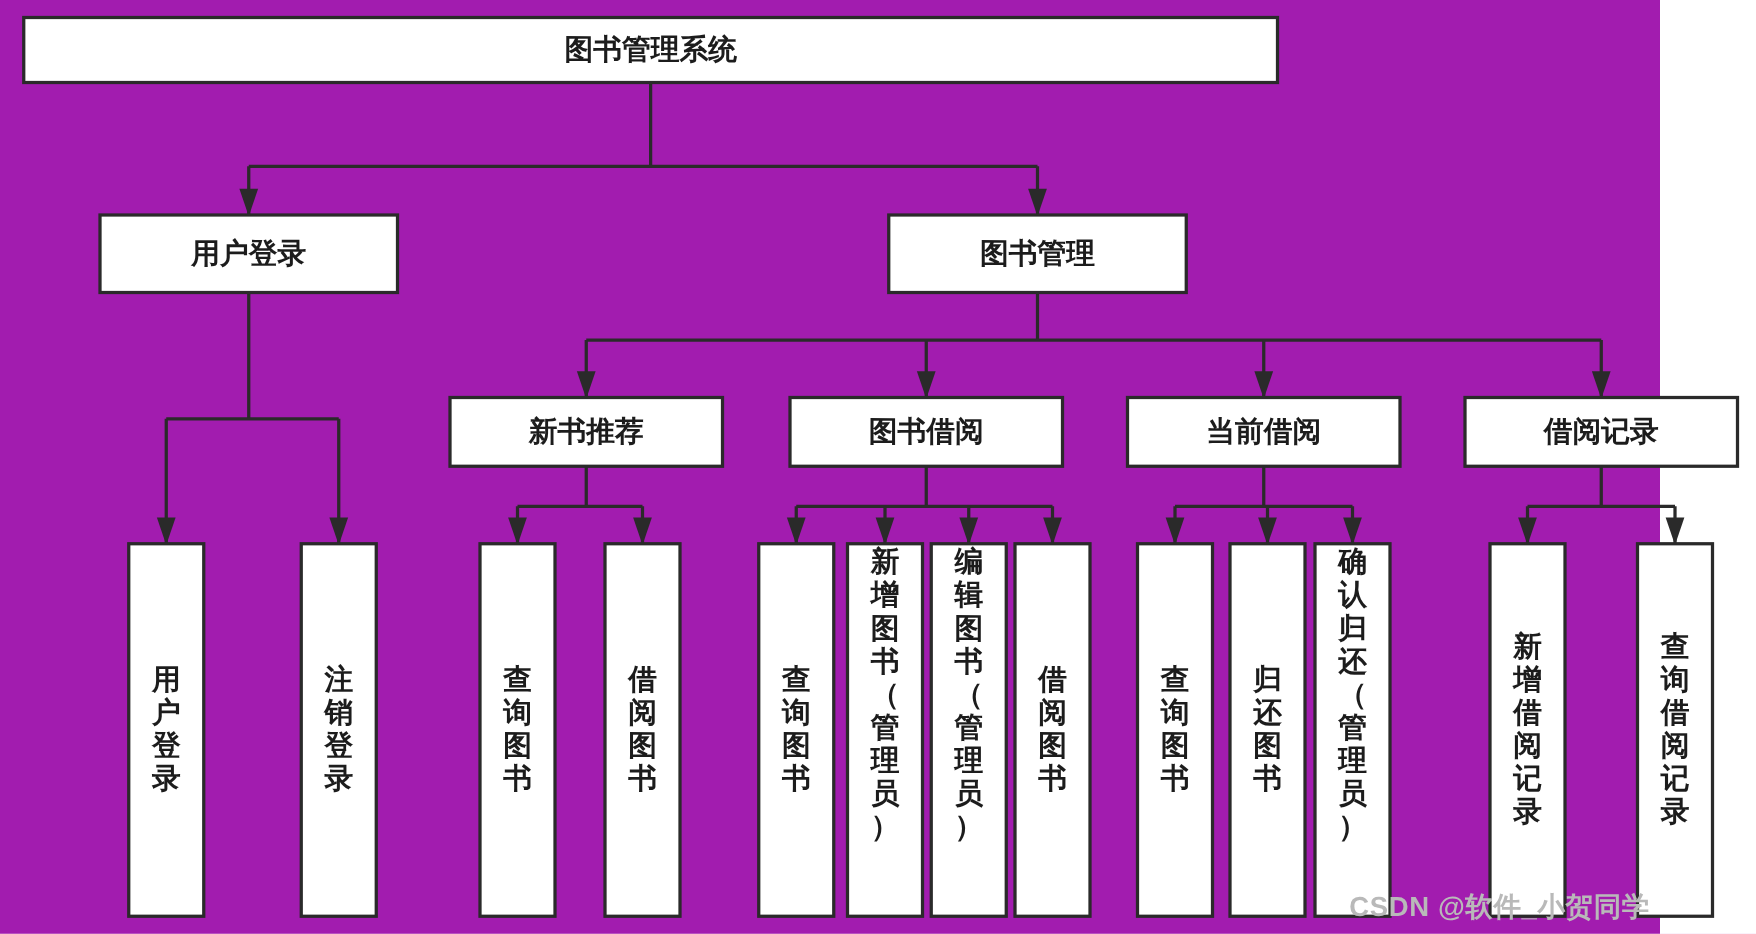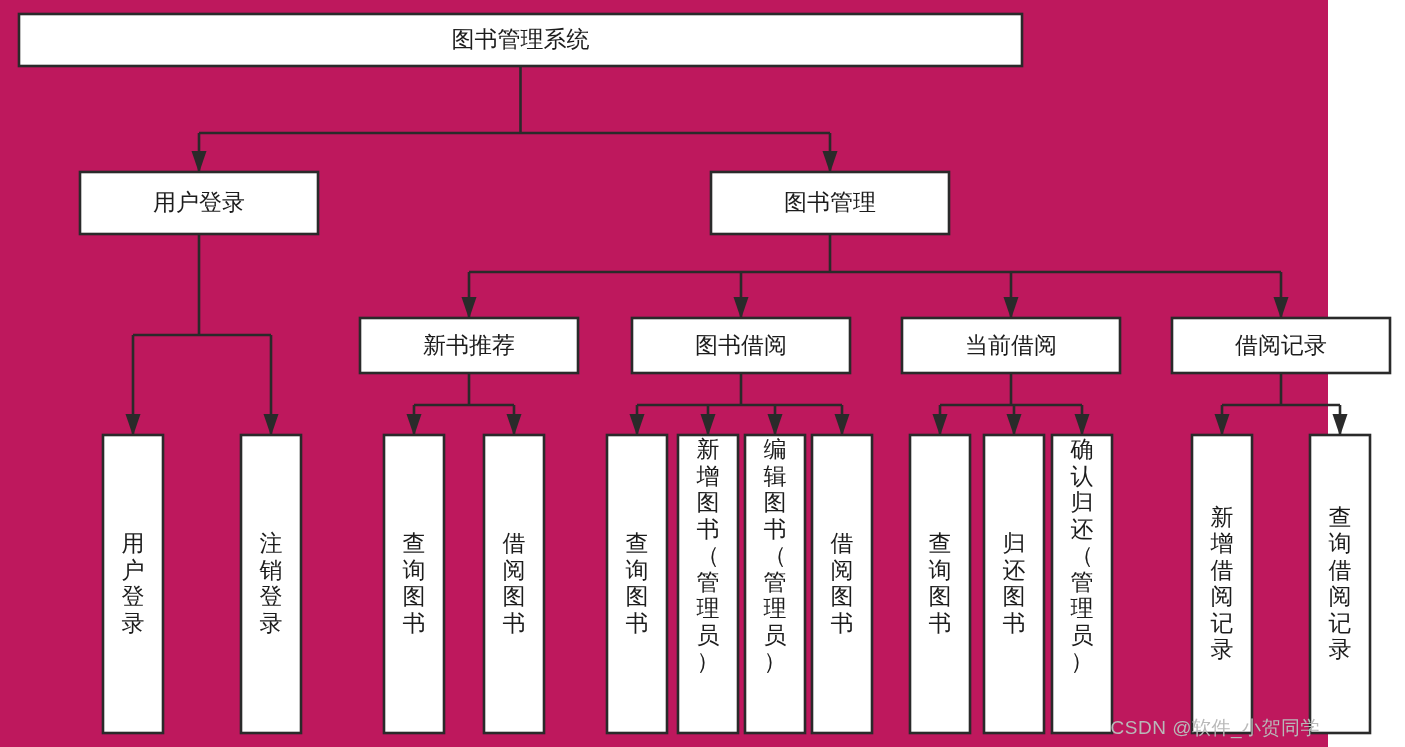--- a/index.html
+++ b/index.html
@@ -10,21 +10,22 @@
   body {
     width: 1405px;
     height: 747px;
     font-family: "Liberation Sans", "DejaVu Sans", sans-serif;
     overflow: hidden;
   }
   #diagram-root {
     position: relative;
     width: 1328px;
     height: 747px;
-    background: #be185d;
+    background: #a21caf;
+    font-weight: bold;
   }
   svg#tree-svg {
     position: absolute;
     left: 0;
     top: 0;
     width: 1405px;
     height: 747px;
     display: block;
   }
   .node-box {
@@ -53,21 +54,21 @@
     font-family: "Liberation Sans", "DejaVu Sans", sans-serif;
     font-size: 23px;
     fill: #1c1c1c;
     text-anchor: middle;
   }
   .watermark-text {
     position: absolute;
     right: 8px;
     bottom: 6px;
     font-family: "Liberation Sans", "DejaVu Sans", sans-serif;
-    font-size: 19px;
+    font-size: 22px;
     color: #b9b9b9;
     letter-spacing: 0.5px;
     white-space: nowrap;
     user-select: none;
   }
 </style>
 </head>
 <body>
 
 <div id="diagram-root">

